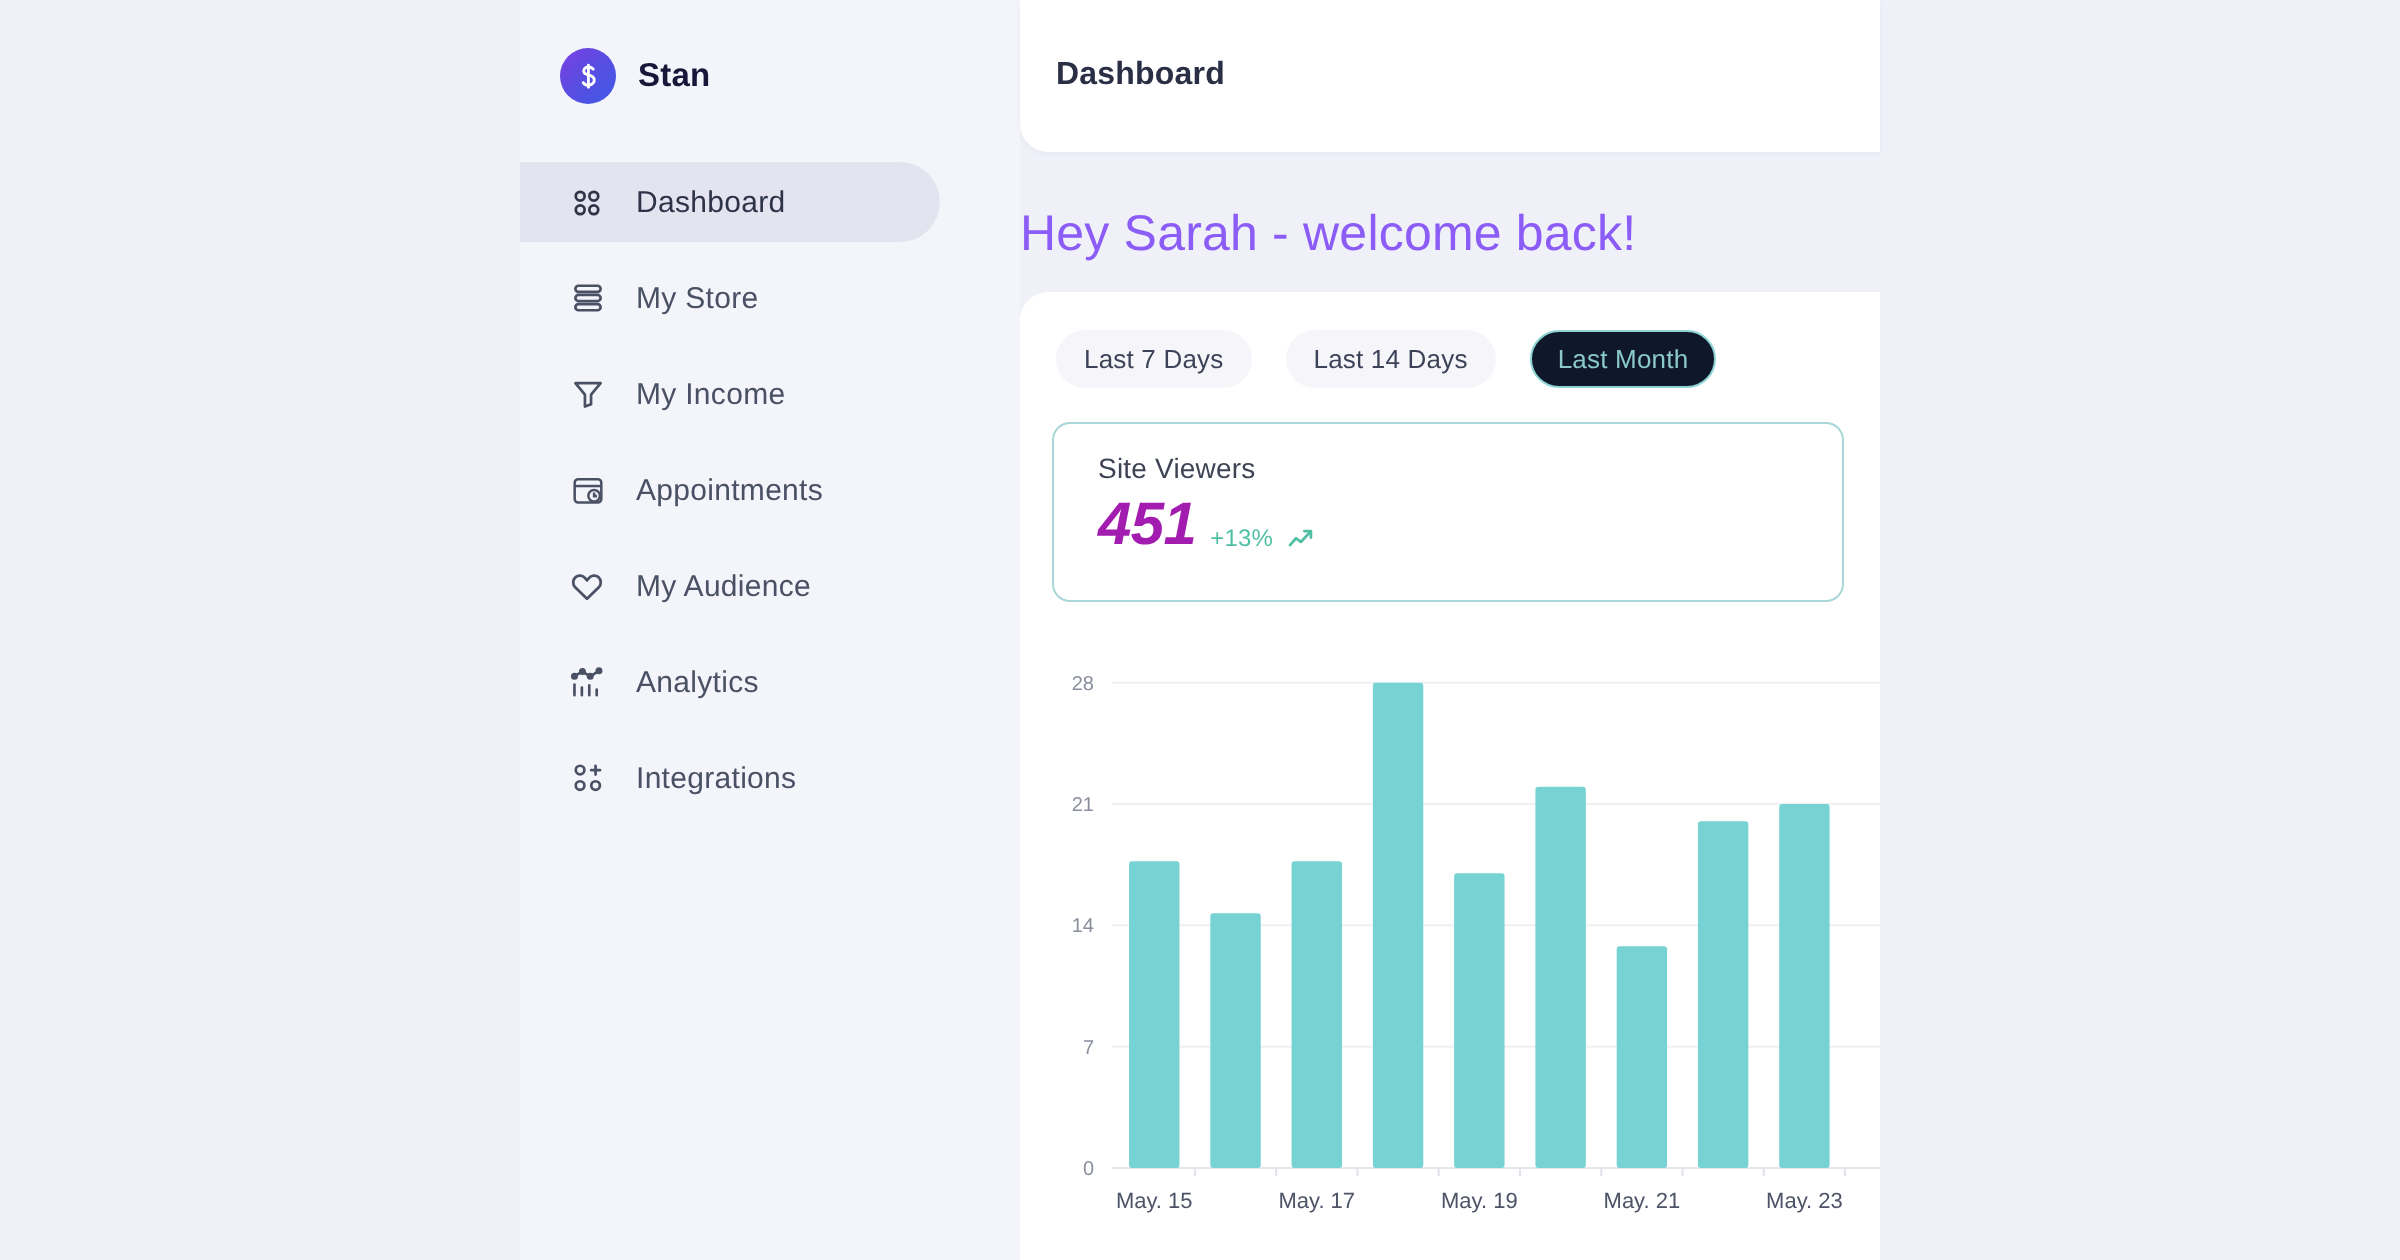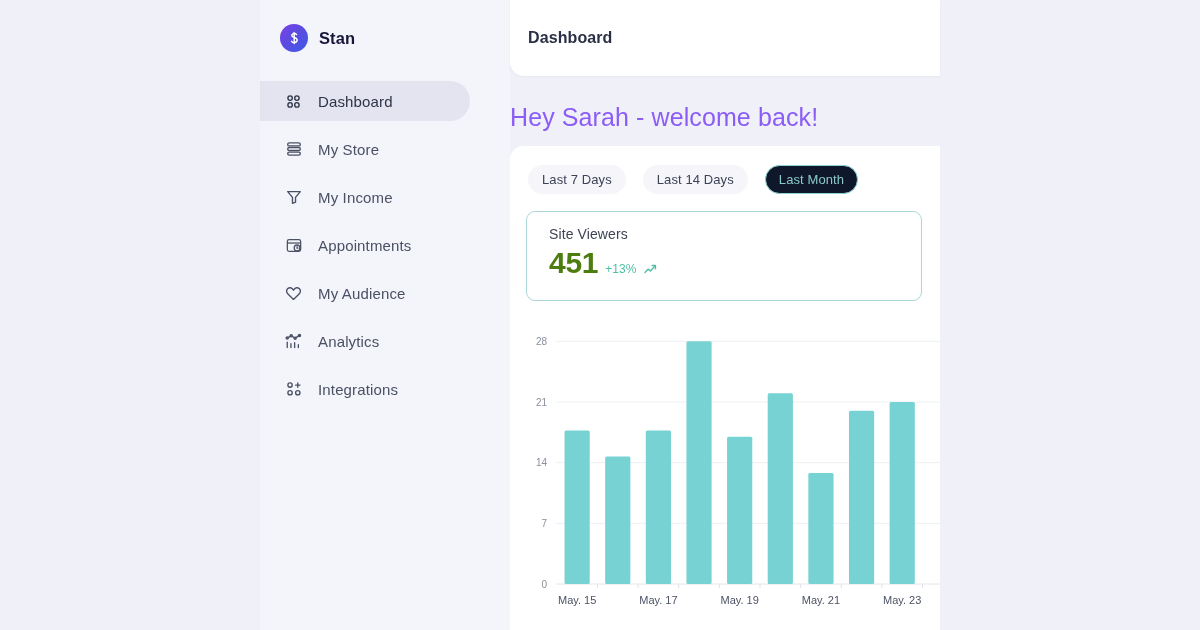--- a/index.html
+++ b/index.html
@@ -178,23 +178,24 @@
   }
   .stat-row {
     display: flex;
     align-items: flex-end;
     gap: 7px;
     margin-top: 6px;
   }
   .stat-value {
     font-size: 30px;
     font-weight: bold;
-    color: #4d7c0f;
+    color: #a21caf;
     line-height: 1;
     letter-spacing: -.3px;
+    font-style: italic;
   }
   .stat-delta {
     font-size: 12px;
     font-weight: normal;
     color: #4fbfa4;
     letter-spacing: .1px;
     padding-bottom: 2px;
   }
   .stat-trend {
     color: #4fbfa4;

